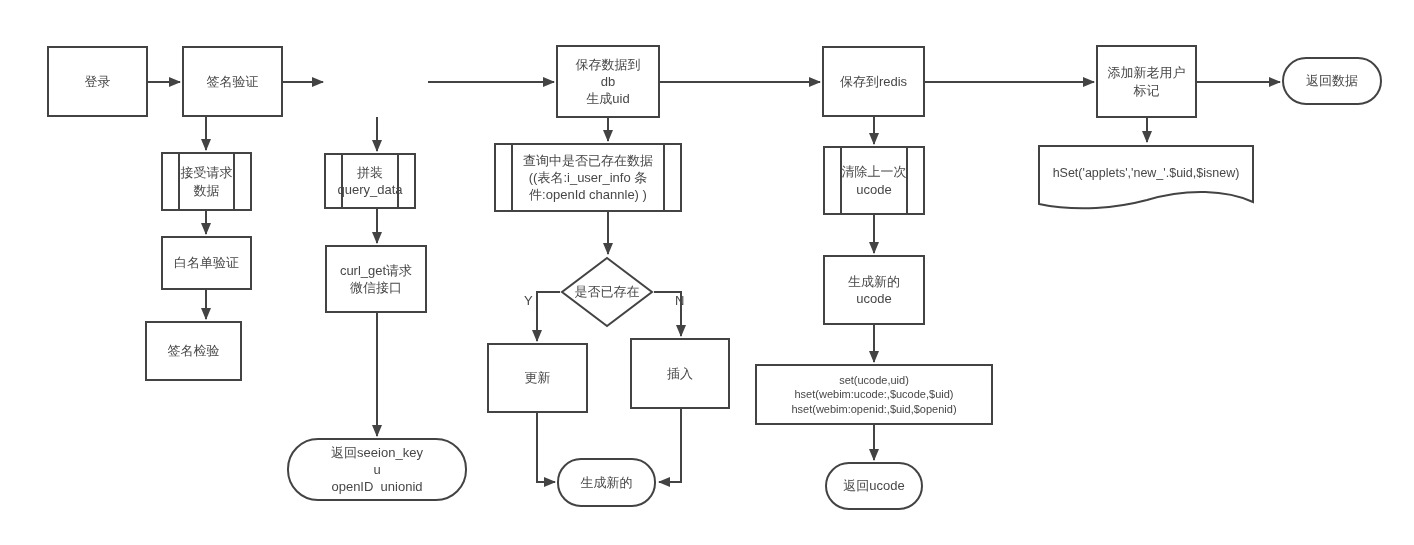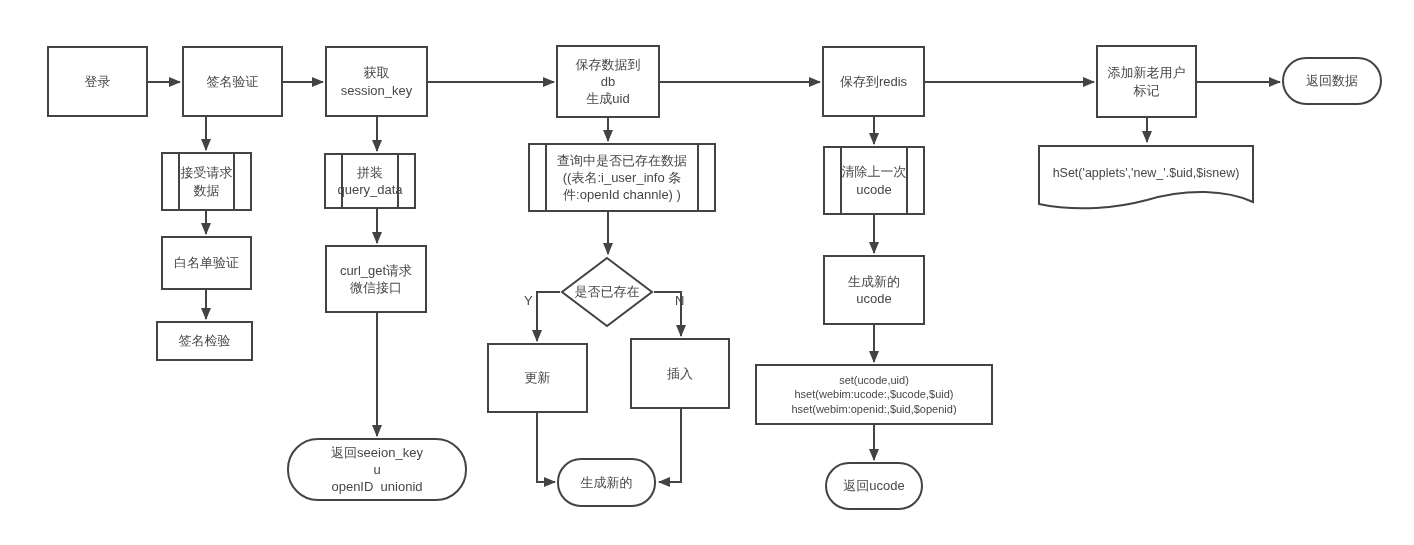--- a/index.html
+++ b/index.html
@@ -79,44 +79,42 @@
     <path class="edge" d="M681 409 V482 H659" marker-end="url(#arrowhead)"></path>
     <path class="edge" d="M874 117 V144" marker-end="url(#arrowhead)"></path>
     <path class="edge" d="M874 215 V253" marker-end="url(#arrowhead)"></path>
     <path class="edge" d="M874 325 V362" marker-end="url(#arrowhead)"></path>
     <path class="edge" d="M874 425 V460" marker-end="url(#arrowhead)"></path>
     <path class="edge" d="M1147 118 V142" marker-end="url(#arrowhead)"></path>
   </svg>
 
   <div class="node rect" style="left:47px;top:46px;width:101px;height:71px">登录</div>
   <div class="node rect" style="left:182px;top:46px;width:101px;height:71px">签名验证</div>
-  <div class="node rect" style="left:325px;top:46px;width:103px;height:71px">获取
-session_key</div>
   <div class="node rect" style="left:556px;top:45px;width:104px;height:73px">保存数据到
 db
 生成uid</div>
   <div class="node rect" style="left:822px;top:46px;width:103px;height:71px">保存到redis</div>
   <div class="node rect" style="left:1096px;top:45px;width:101px;height:73px">添加新老用户
 标记</div>
   <div class="node terminator" style="left:1282px;top:57px;width:100px;height:48px;border-radius:25px">返回数据</div>
 
   <div class="node predef" style="left:161px;top:152px;width:91px;height:59px">接受请求
 数据</div>
   <div class="node rect" style="left:161px;top:236px;width:91px;height:54px">白名单验证</div>
-  <div class="node rect" style="left:156px;top:321px;width:97px;height:40px">签名检验</div>
+  <div class="node rect" style="left:145px;top:321px;width:97px;height:60px">签名检验</div>
 
   <div class="node predef" style="left:324px;top:153px;width:92px;height:56px">拼装
 query_data</div>
   <div class="node rect" style="left:325px;top:245px;width:102px;height:68px">curl_get请求
 微信接口</div>
   <div class="node terminator" style="left:287px;top:438px;width:180px;height:63px;border-radius:31px">返回seeion_key
 u
 openID  unionid</div>
 
-  <div class="node predef" style="left:528px;top:143px;width:188px;height:69px">查询中是否已存在数据
+  <div class="node predef" style="left:494px;top:143px;width:188px;height:69px">查询中是否已存在数据
 ((表名:i_user_info 条
 件:openId channle) )</div>
   <div class="node diamond" style="left:560px;top:256px;width:94px;height:72px">
     <svg width="94" height="72" viewBox="0 0 94 72">
       <polygon points="47,2 92,36 47,70 2,36" fill="#ffffff" stroke="#434343" stroke-width="2"></polygon>
     </svg>
     <span>是否已存在</span>
   </div>
   <div class="edge-label" style="left:524px;top:294px">Y</div>
   <div class="edge-label" style="left:675px;top:294px">N</div>

